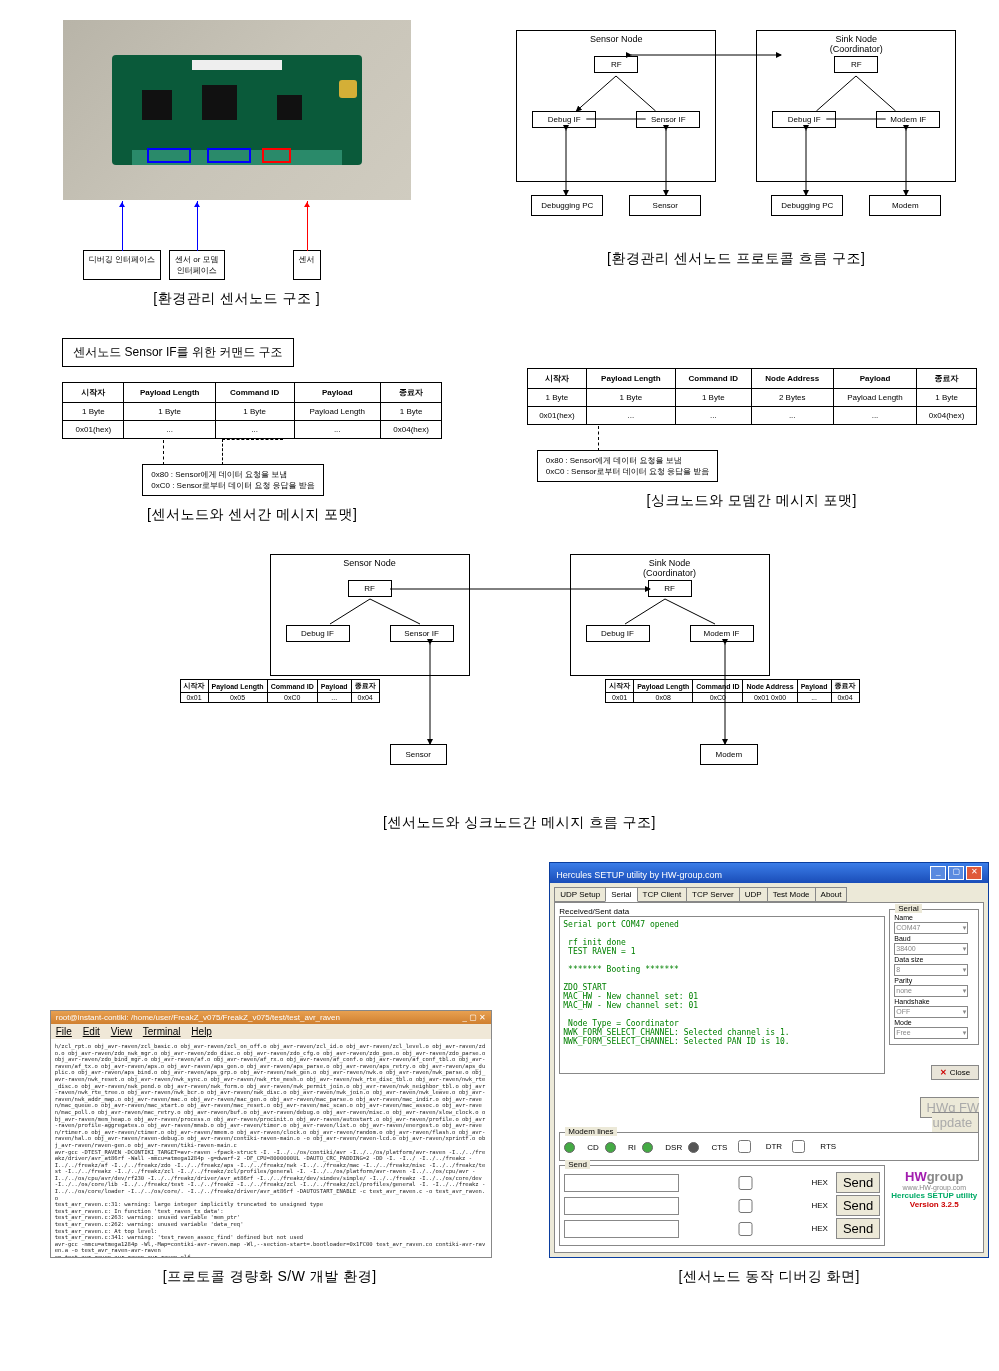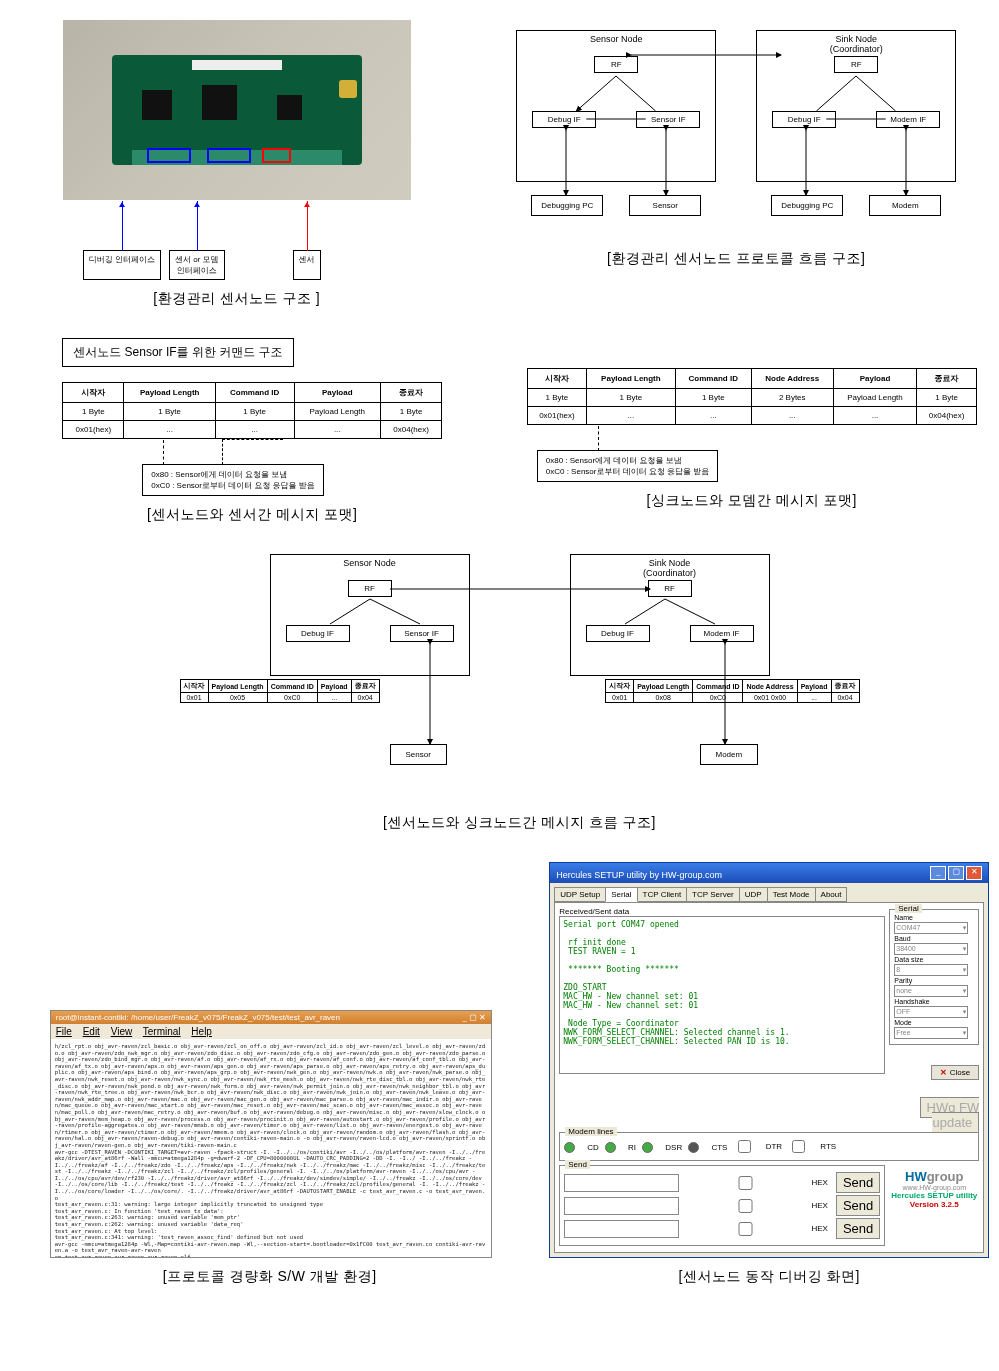--- a/index.html
+++ b/index.html
@@ -540,21 +540,21 @@
                   <div class="send-row">
                       <input style="">
                       <input type="checkbox" style="">
                       <span>HEX</span>
                       <span class="btn-xp">Send</span>
                     </div>
                 </div>
               </div>
               <div class="side-panel">
                 <div class="hw-logo-box">
-                  <div class="hw-logo"><span style="color:#0369a1">HW</span><span style="color:#888">group</span></div>
+                  <div class="hw-logo"><span style="color:#a21caf">HW</span><span style="color:#888">group</span></div>
                   <div class="hw-sub">www.HW-group.com</div>
                   <div class="hw-green">Hercules SETUP utility</div>
                   <div class="ver">Version  3.2.5</div>
                 </div>
               </div>
             </div>
           </div>
         </div>
       </div>
     </div>

